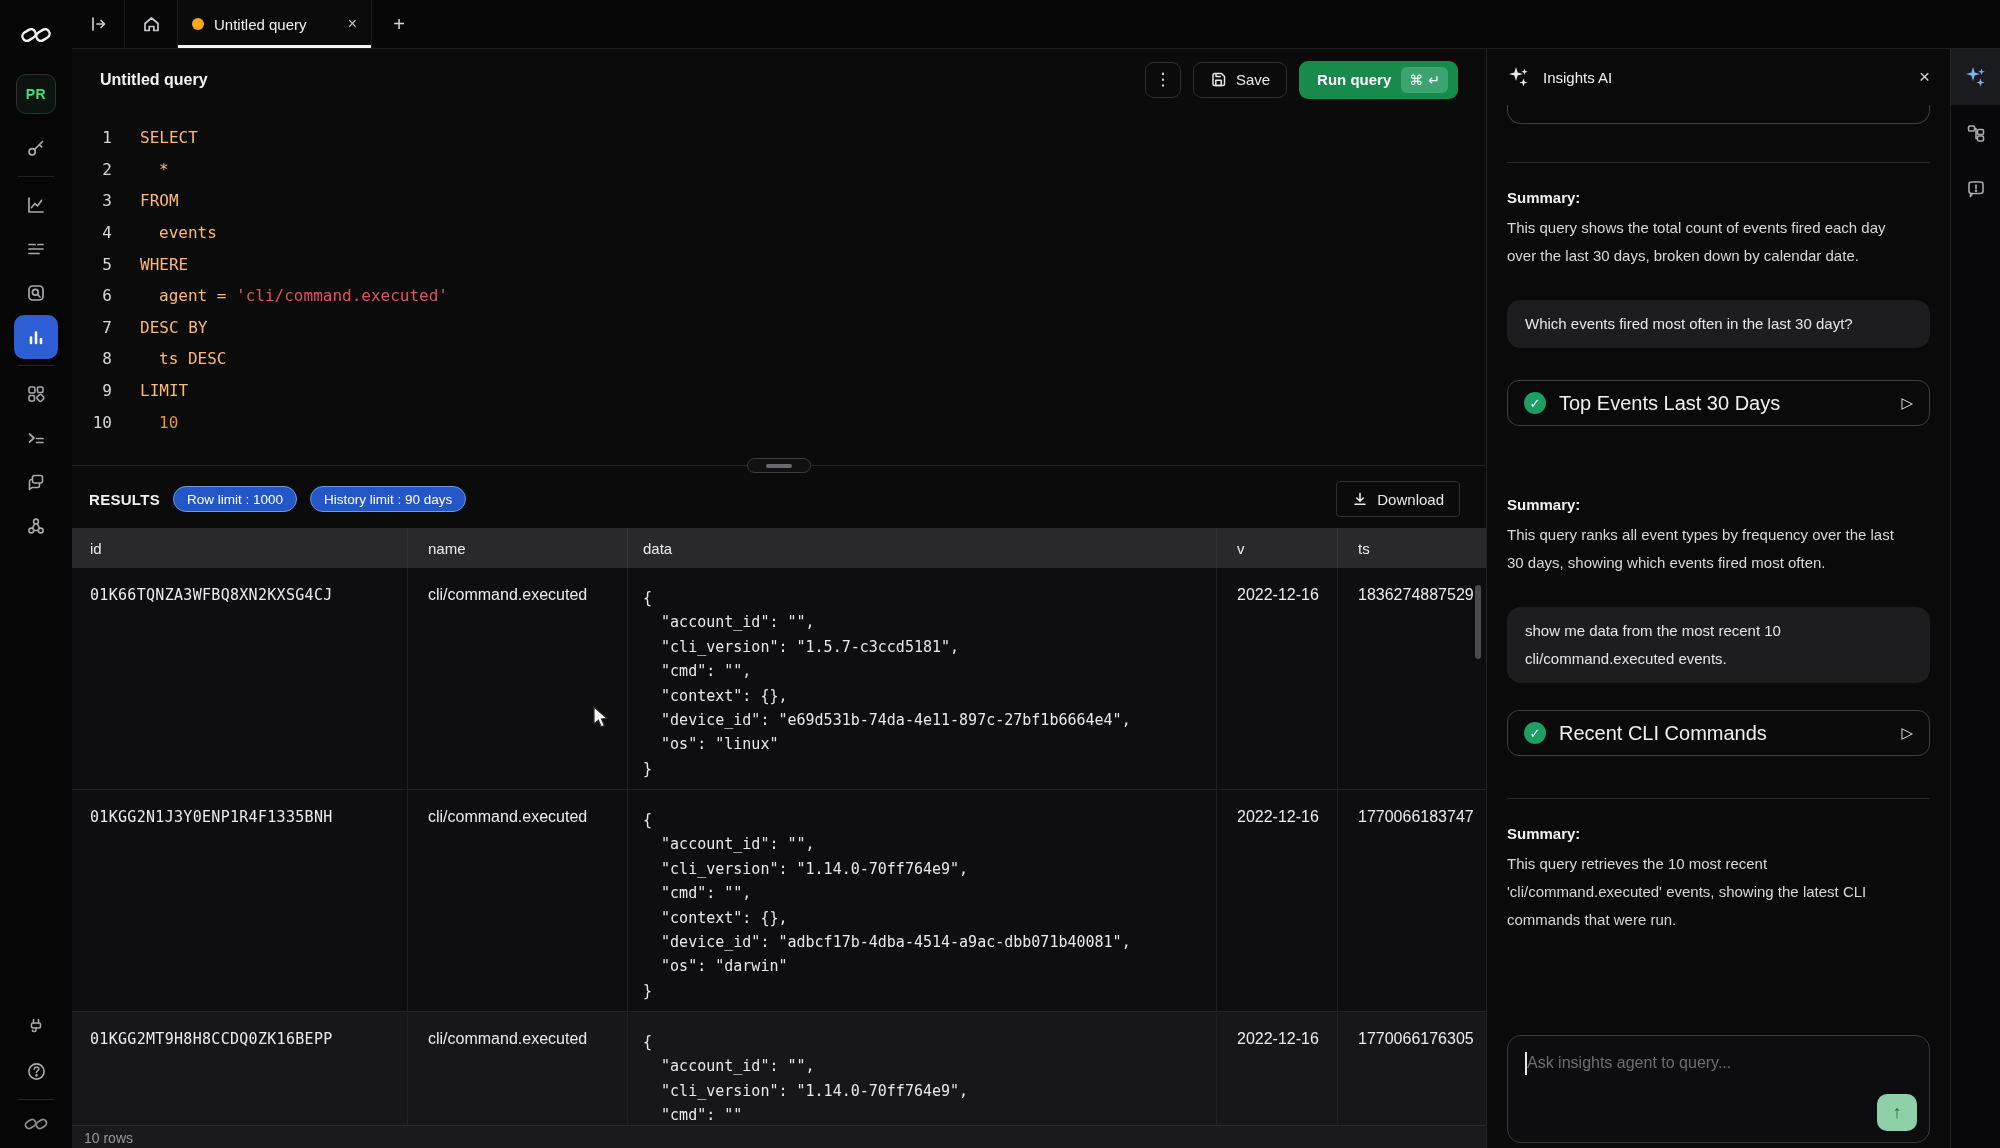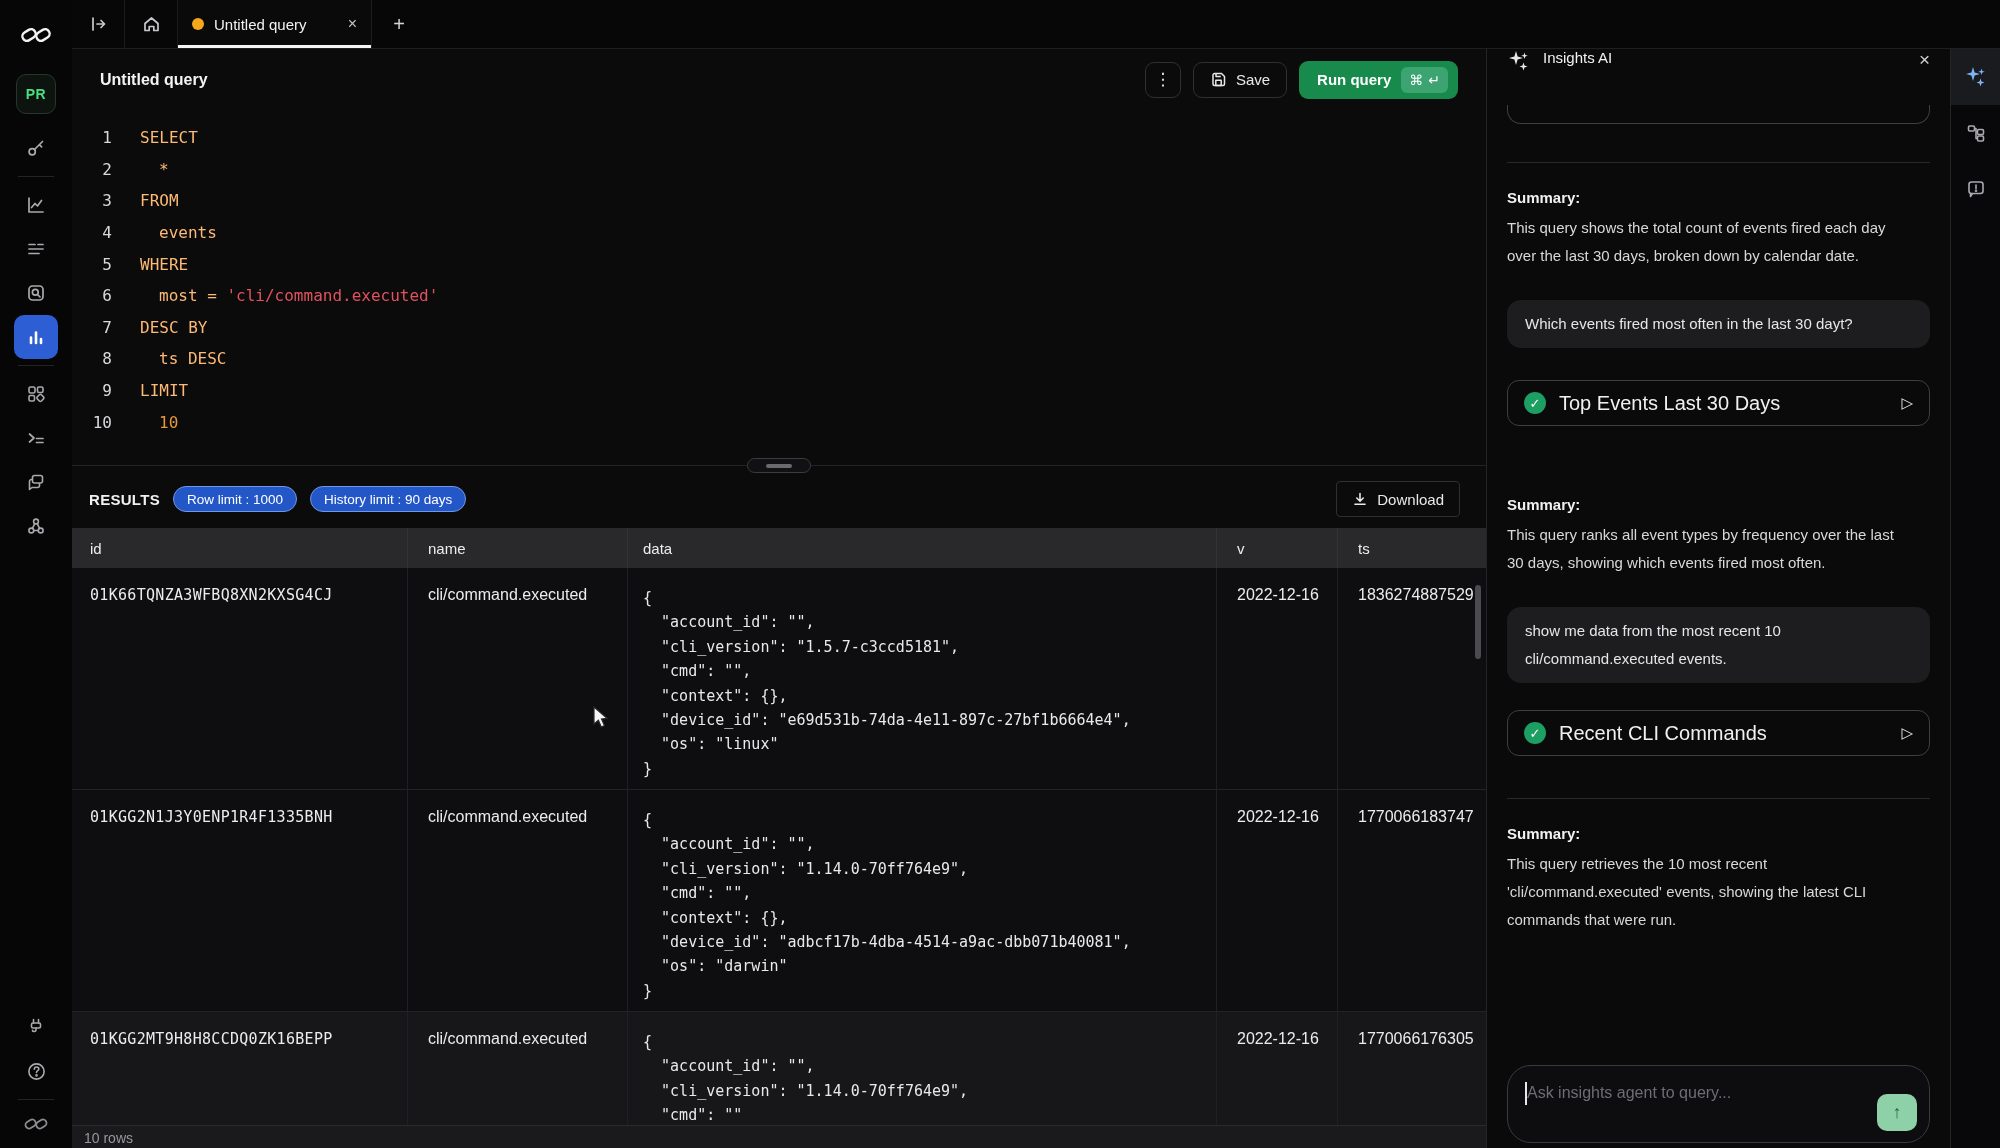--- a/index.html
+++ b/index.html
@@ -80,34 +80,34 @@
   .row-h2 { height:222px; }
   .row-h3 { height:200px; }
   .vscroll { position:absolute; right:5px; top:57px; width:6px; height:74px; border-radius:3px; background:#4a4a4f; }
 
   
   .statusbar { position:absolute; left:0; right:0; bottom:0; height:23px; background:#1a1a1d; border-top:1px solid #2a2a2e; display:flex; align-items:flex-start; padding:4px 0 0 12px; }
   .statusbar span { font-size:14px; color:#98989d; }
 
   
   .insights { position:absolute; left:1486px; top:49px; width:464px; bottom:0; background:#0a0a0b; border-left:1px solid #242428; }
-  .ins-header { height:56px; display:flex; align-items:flex-start; padding:0 20px; gap:12px; }
+  .ins-header { height:56px; display:flex; align-items:center; padding:0 20px; gap:12px; }
   .ins-title { font-size:15px; color:#f1f1f3; }
   .ins-close { margin-left:auto; font-size:19px; color:#cfcfd3; }
   .ins-body { position:absolute; top:56px; bottom:0; left:0; right:0; padding:0 20px; overflow:hidden; }
   .partial-card { height:19px; border:1px solid #3f3f43; border-top:none; border-radius:0 0 14px 14px; }
   .ins-div { height:1px; background:#29292d; margin-top:38px; }
   .sum-label { font-size:15px; font-weight:bold; color:#f1f1f3; margin-top:26px; }
   .sum-text { font-size:15px; line-height:28px; color:#d8d8db; margin-top:8px; width:402px; }
   .bubble { margin-top:30px; background:#1d1d20; border-radius:14px; padding:10px 40px 10px 18px; font-size:15px; line-height:28px; color:#e6e6e9; }
   .action-card { margin-top:32px; height:46px; border:1px solid #3f3f43; border-radius:12px; display:flex; align-items:center; padding:0 16px; gap:13px; }
   .check-circle { width:22px; height:22px; border-radius:50%; background:#1d9e63; color:#fff; font-size:13px; display:flex; align-items:center; justify-content:center; flex:none; }
   .card-label { font-size:20px; color:#f0f0f2; }
   .card-play { margin-left:auto; color:#e4e4e7; font-size:15px; }
-  .ask-box { position:absolute; left:20px; right:20px; bottom:5px; height:78px; border:1px solid #3a3a3e; border-radius:24px; background:#0d0d0f;padding-left:25px; }
+  .ask-box { position:absolute; left:20px; right:20px; bottom:5px; height:108px; border:1px solid #3a3a3e; border-radius:14px; background:#0d0d0f;padding-left:25px; }
   .ask-input { position:absolute; left:0; top:0; width:100%; border:none; outline:none; background:transparent; color:#e8e8ea; font-size:16px; font-family:"Liberation Sans", sans-serif; padding:18px 18px 0 19px; }
   .ask-input::placeholder { color:#6d6d73; }
   .caret { position:absolute; left:17px; top:16px; width:1.5px; height:23px; background:#e8e8ea; }
   .send-btn { position:absolute; right:12px; bottom:11px; width:40px; height:37px; border:none; border-radius:10px; background:#8ed1a9; color:#1c6b44; font-size:18px; font-weight:bold; display:flex; align-items:center; justify-content:center; }
 
   
   .rail { position:absolute; left:1950px; top:49px; width:50px; bottom:0; background:#08080a; border-left:1px solid #242428; display:flex; flex-direction:column; align-items:center; }
   .rail-item { width:50px; height:56px; display:flex; align-items:center; justify-content:center; color:#a9a9ae; }
   .rail-item.active { background:#1a1b1f; }
 
@@ -278,21 +278,21 @@
       <div class="eline">
           <span class="eno">4</span>
           <span class="ecode kw" style="padding-left:19px">events</span>
         </div>
       <div class="eline">
           <span class="eno">5</span>
           <span class="ecode kw">WHERE</span>
         </div>
       <div class="eline">
           <span class="eno">6</span>
-          <span class="ecode" style="padding-left:19px"><span class="kw">most = </span><span class="str">'cli/command.executed'</span></span>
+          <span class="ecode" style="padding-left:19px"><span class="kw">agent = </span><span class="str">'cli/command.executed'</span></span>
         </div>
       <div class="eline">
           <span class="eno">7</span>
           <span class="ecode kw">DESC BY</span>
         </div>
       <div class="eline">
           <span class="eno">8</span>
           <span class="ecode kw" style="padding-left:19px">ts DESC</span>
         </div>
       <div class="eline">

